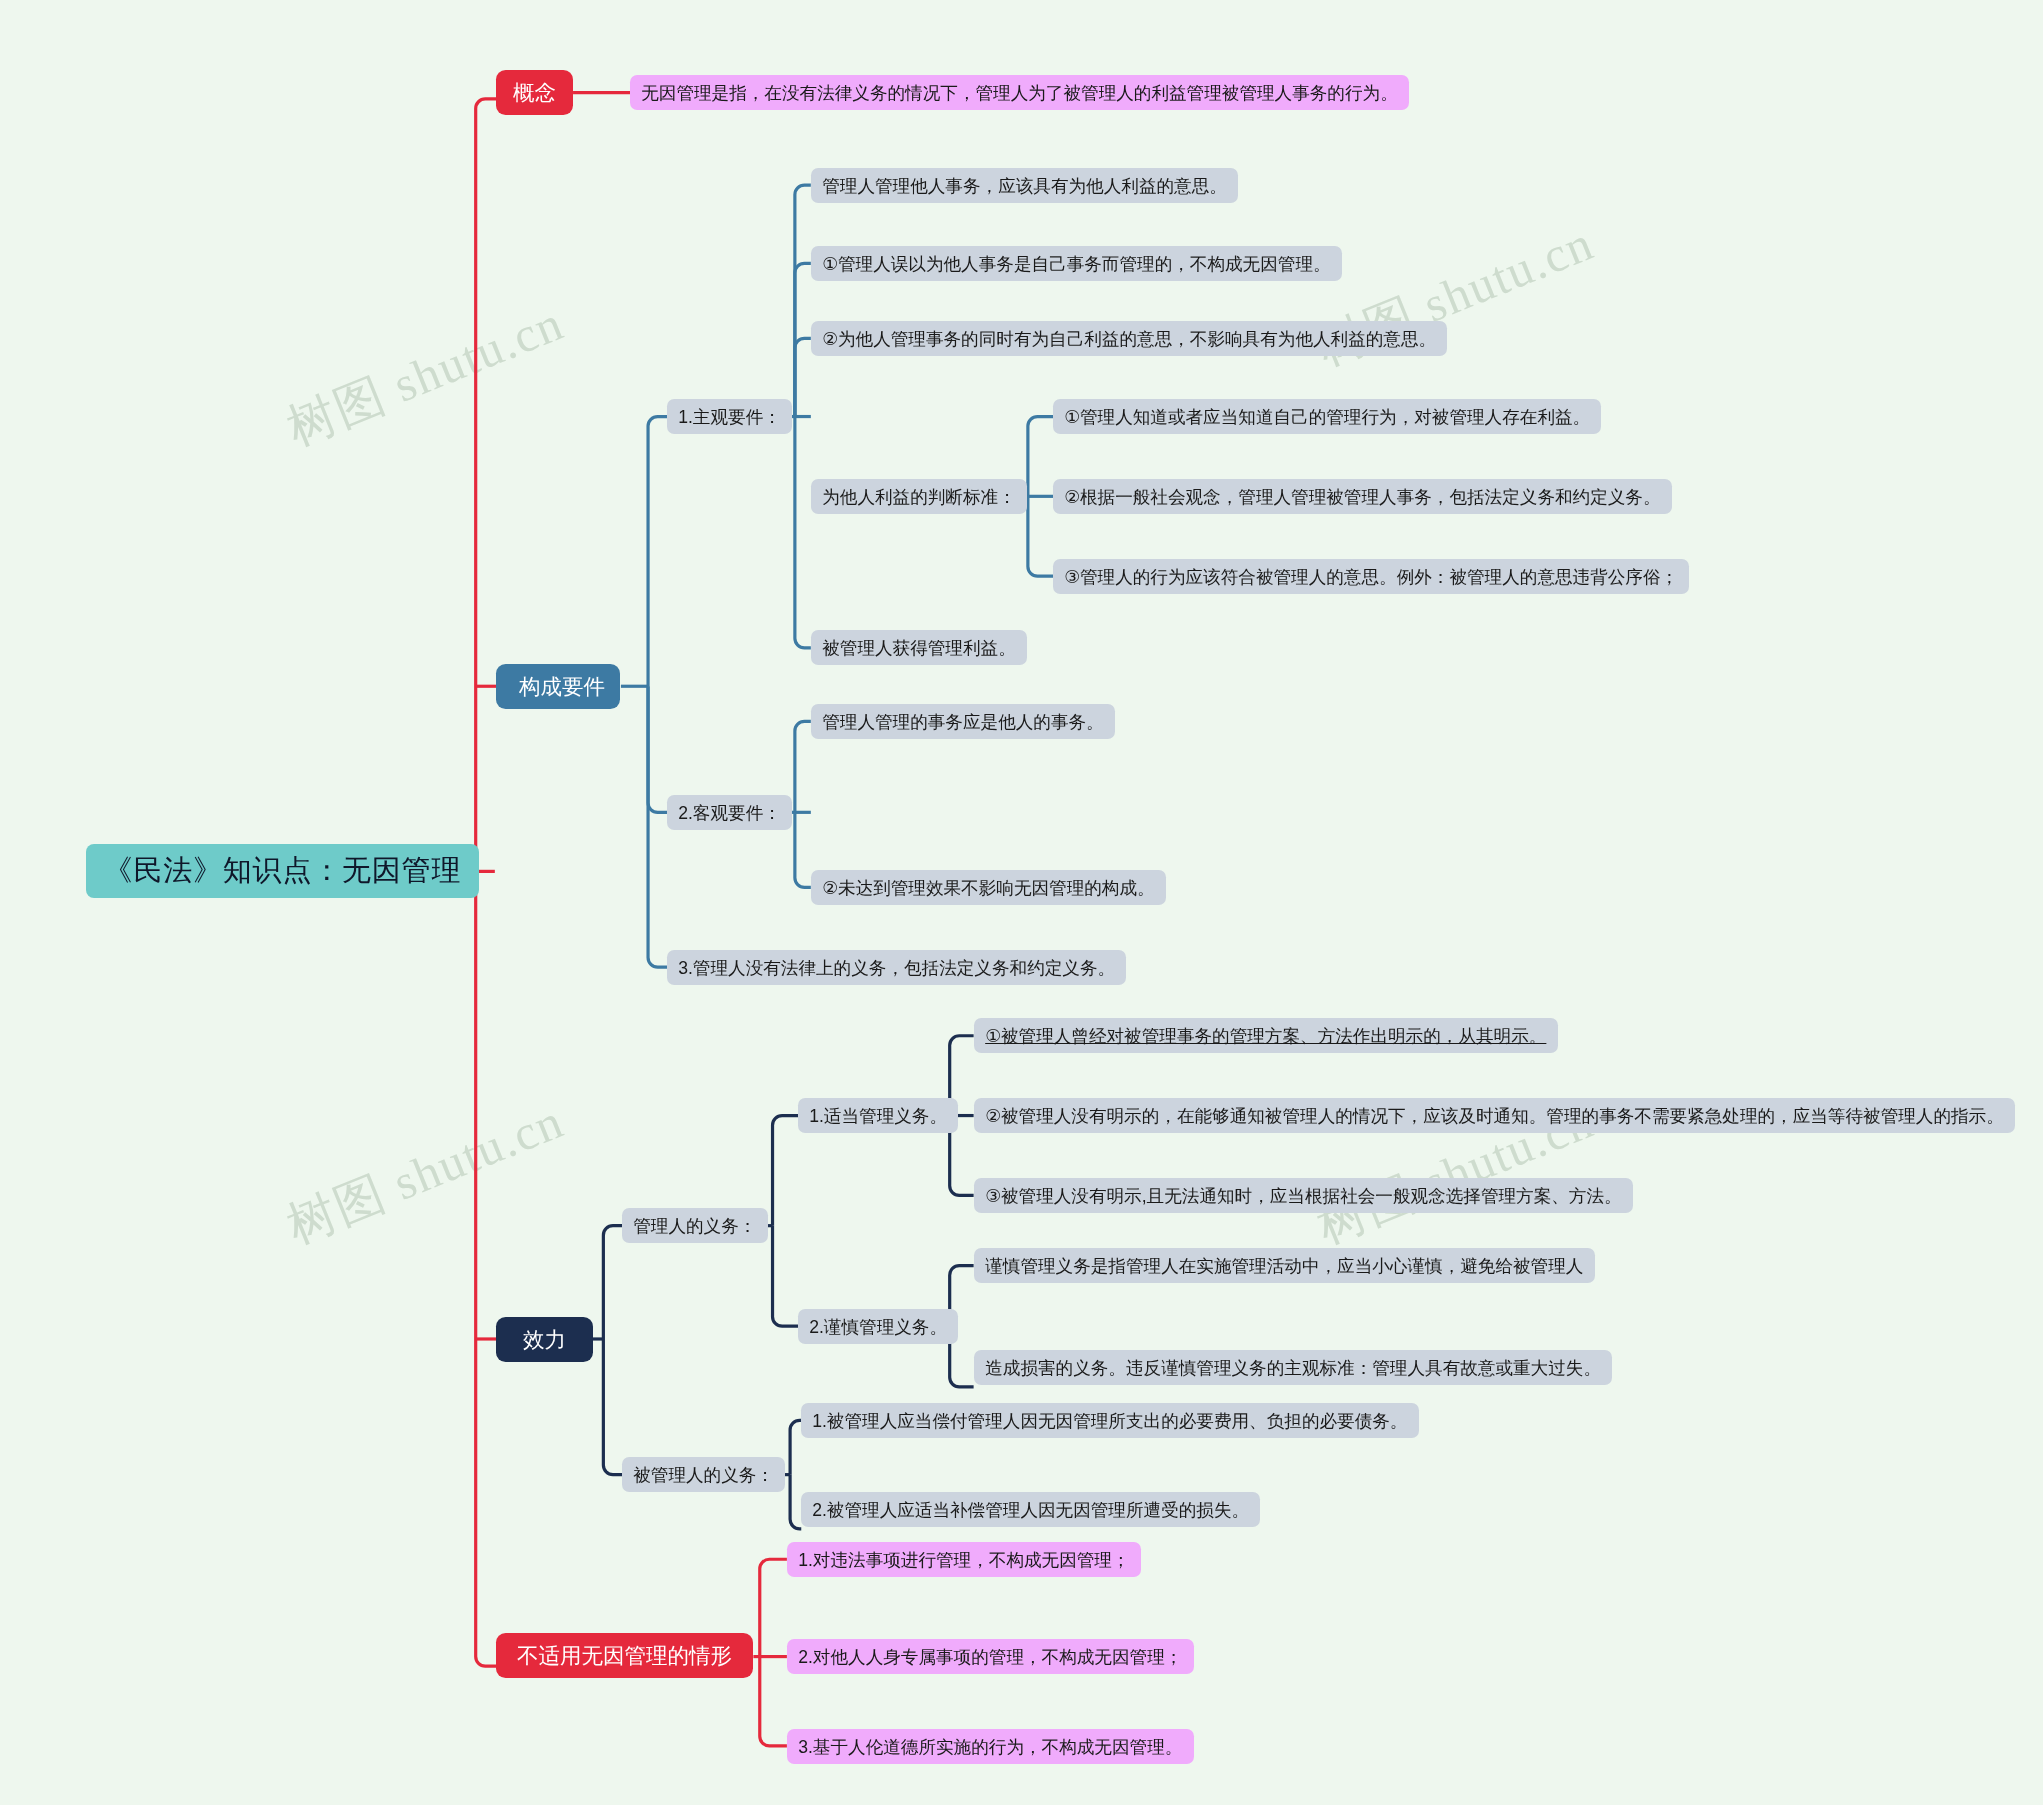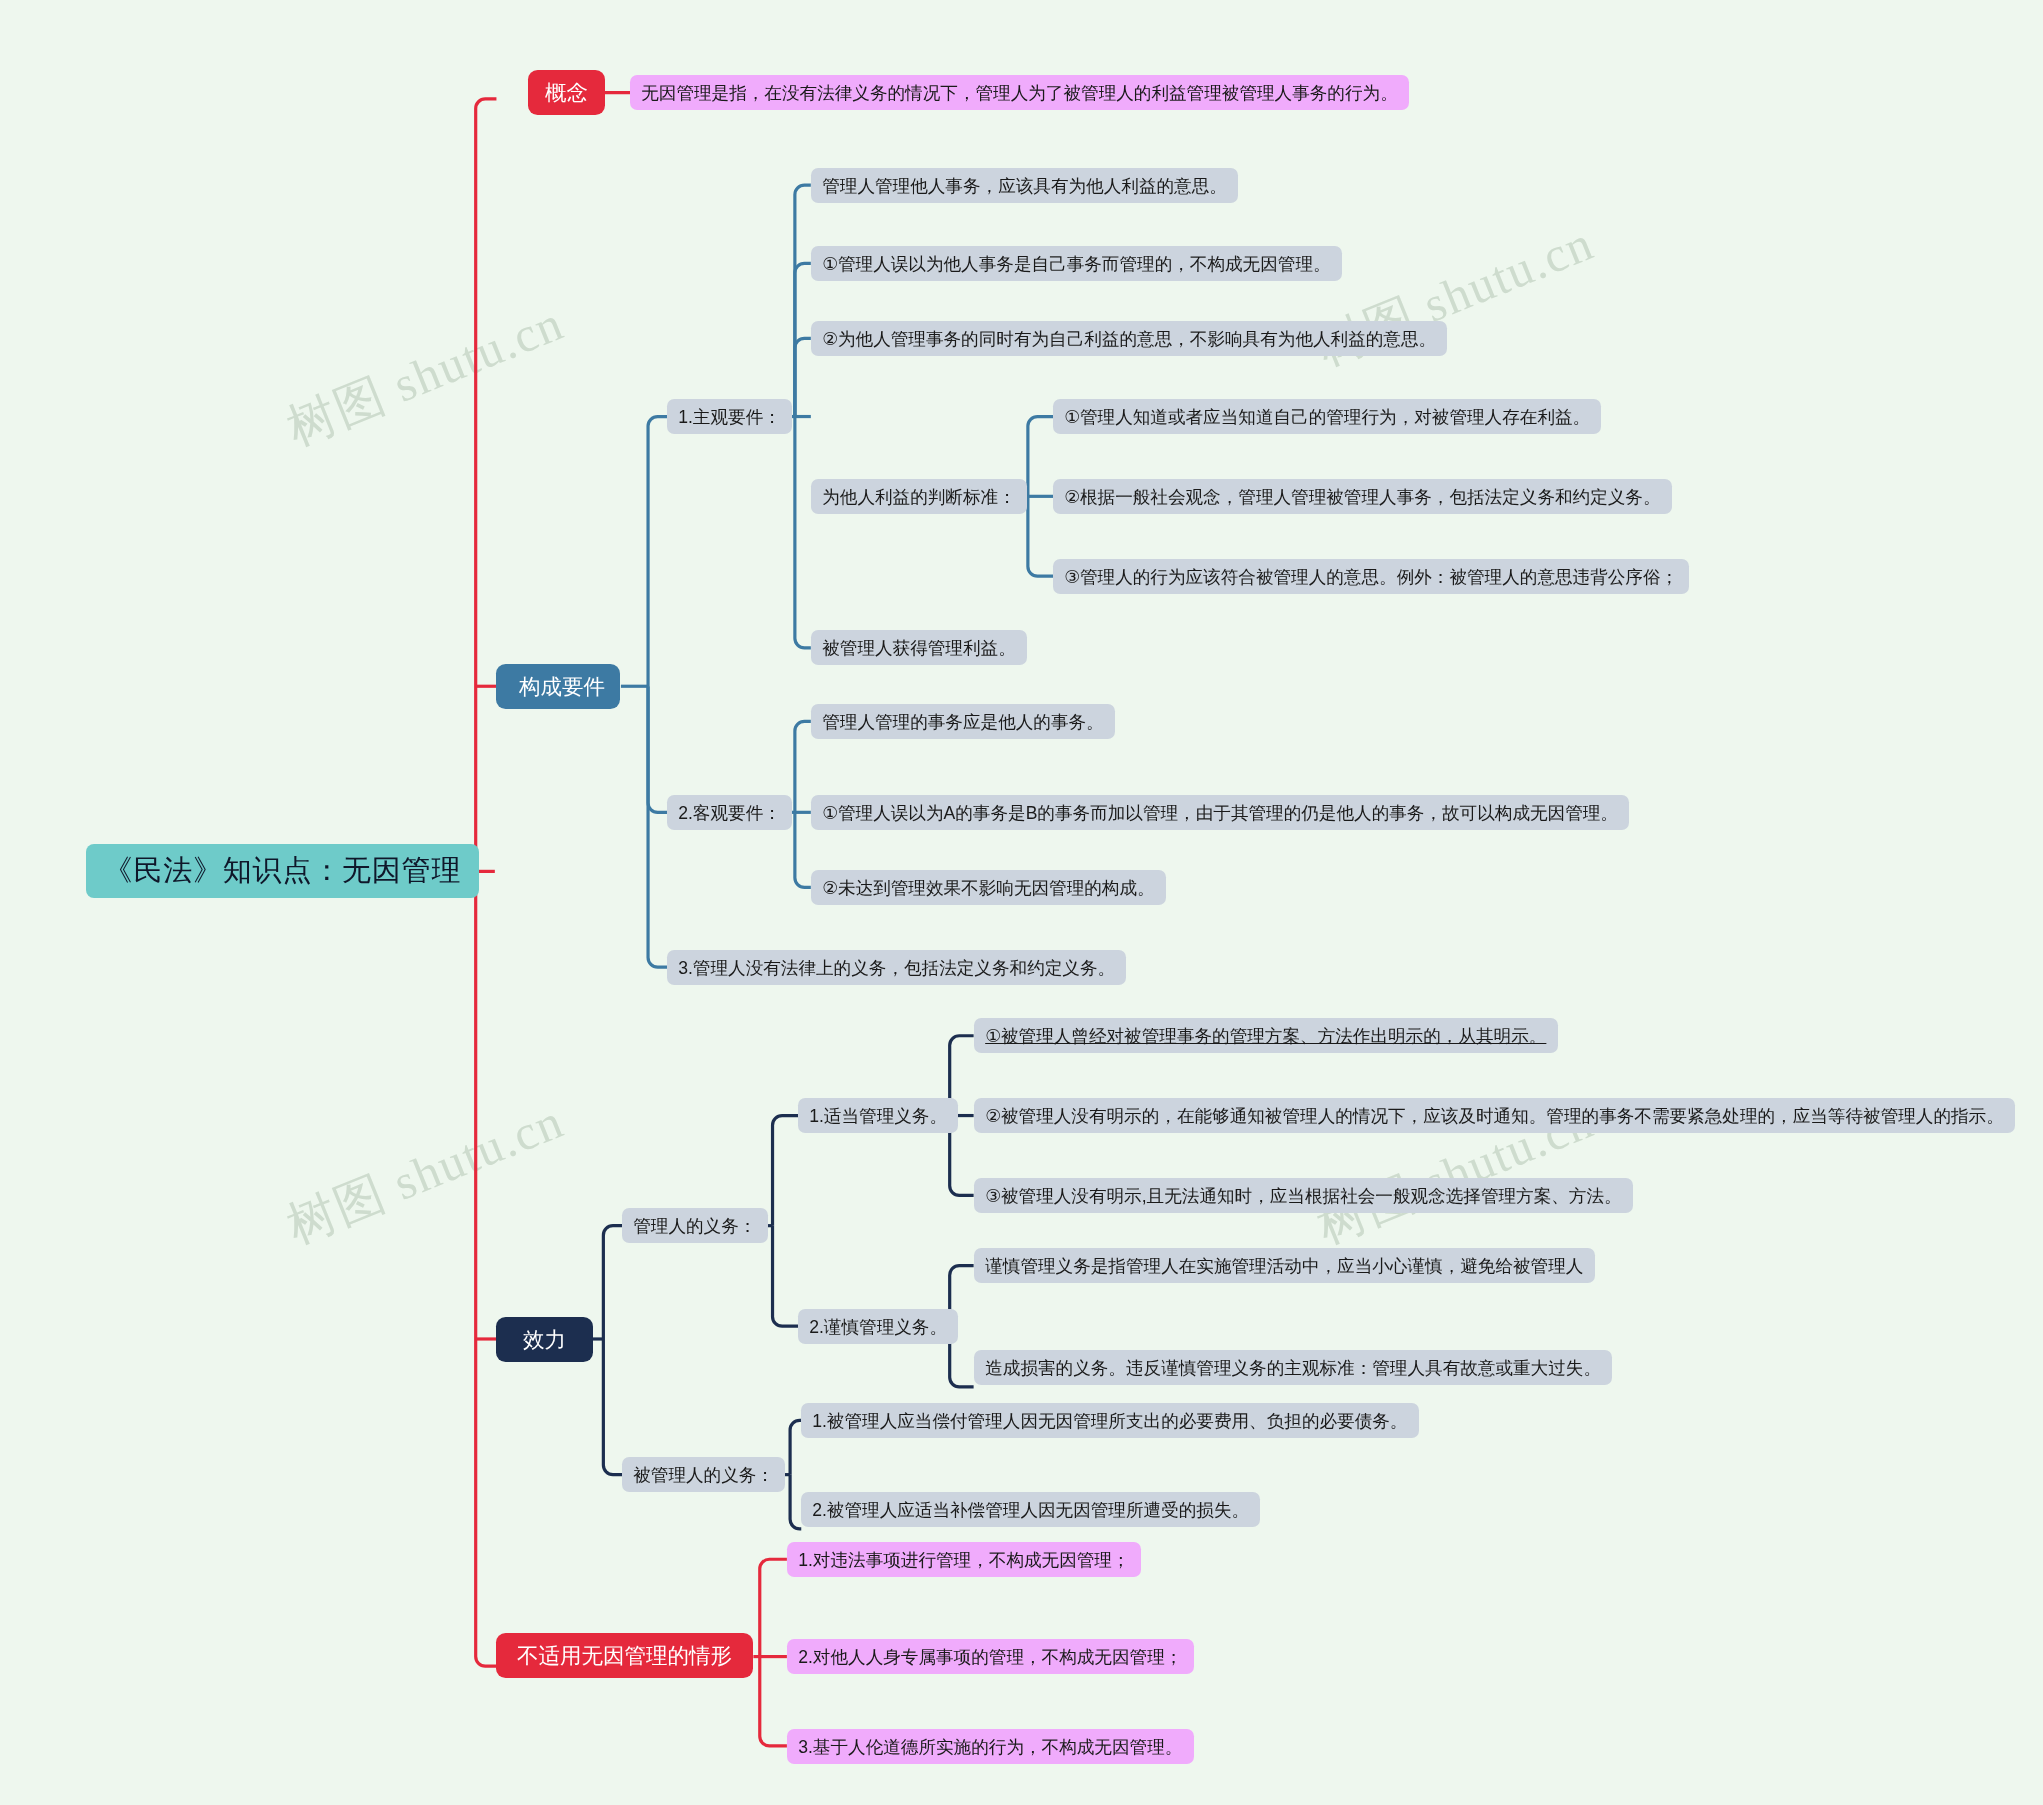--- a/index.html
+++ b/index.html
@@ -146,21 +146,21 @@
         <path d="M990 1848 V1792 a12 12 0 0 1 12 -12 H1004"></path>
         <path d="M990 1848 V1904 a12 12 0 0 0 12 12 H1004"></path>
       </g>
     </g>
   </svg>
 
   <div class="node root" style="left:86px;top:844px;">
     <span>《民法》知识点：无因管理</span>
   </div>
 
-  <div class="node l1 red" style="left:496px;top:70px;width:77px;margin-left:32px;">
+  <div class="node l1 red" style="left:496px;top:70px;width:77px;">
     <span>概念</span>
   </div>
   <div class="node box pink" style="left:630px;top:75px;">
     <span>无因管理是指，在没有法律义务的情况下，管理人为了被管理人的利益管理被管理人事务的行为。</span>
   </div>
 
   <div class="node l1 blue" style="left:496px;top:664px;width:124px;padding-left:24px;">
     <span>构成要件</span>
   </div>
 
@@ -194,23 +194,20 @@
   <div class="node box grey" style="left:811px;top:630px;">
     <span>被管理人获得管理利益。</span>
   </div>
 
   <div class="node box grey" style="left:667px;top:795px;">
     <span>2.客观要件：</span>
   </div>
   <div class="node box grey" style="left:811px;top:704px;">
     <span>管理人管理的事务应是他人的事务。</span>
   </div>
-  <div class="node box grey" style="left:811px;top:795px;">
-    <span>①管理人误以为A的事务是B的事务而加以管理，由于其管理的仍是他人的事务，故可以构成无因管理。</span>
-  </div>
   <div class="node box grey" style="left:811px;top:870px;">
     <span>②未达到管理效果不影响无因管理的构成。</span>
   </div>
 
   <div class="node box grey" style="left:667px;top:950px;">
     <span>3.管理人没有法律上的义务，包括法定义务和约定义务。</span>
   </div>
 
   <div class="node l1 navy" style="left:496px;top:1317px;width:97px;">
     <span>效力</span>

